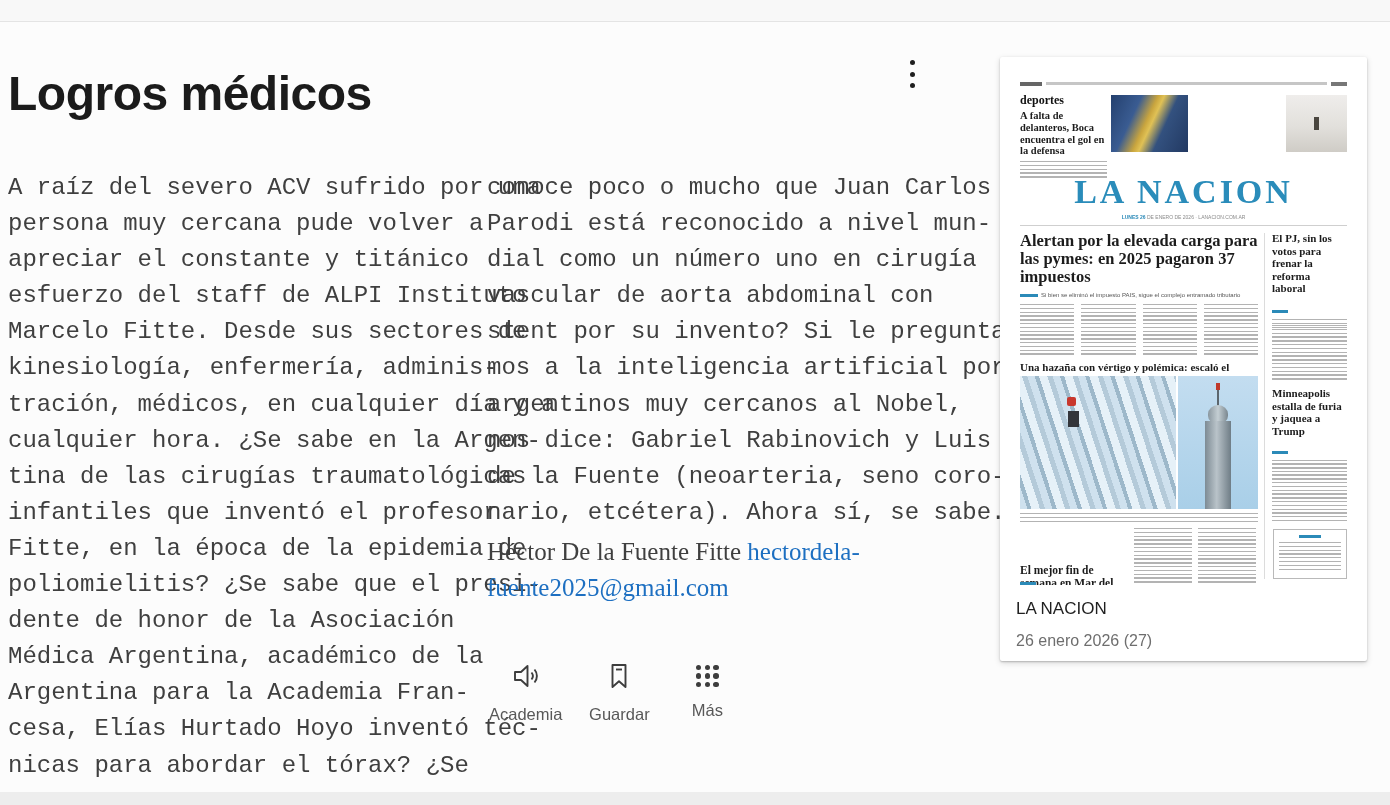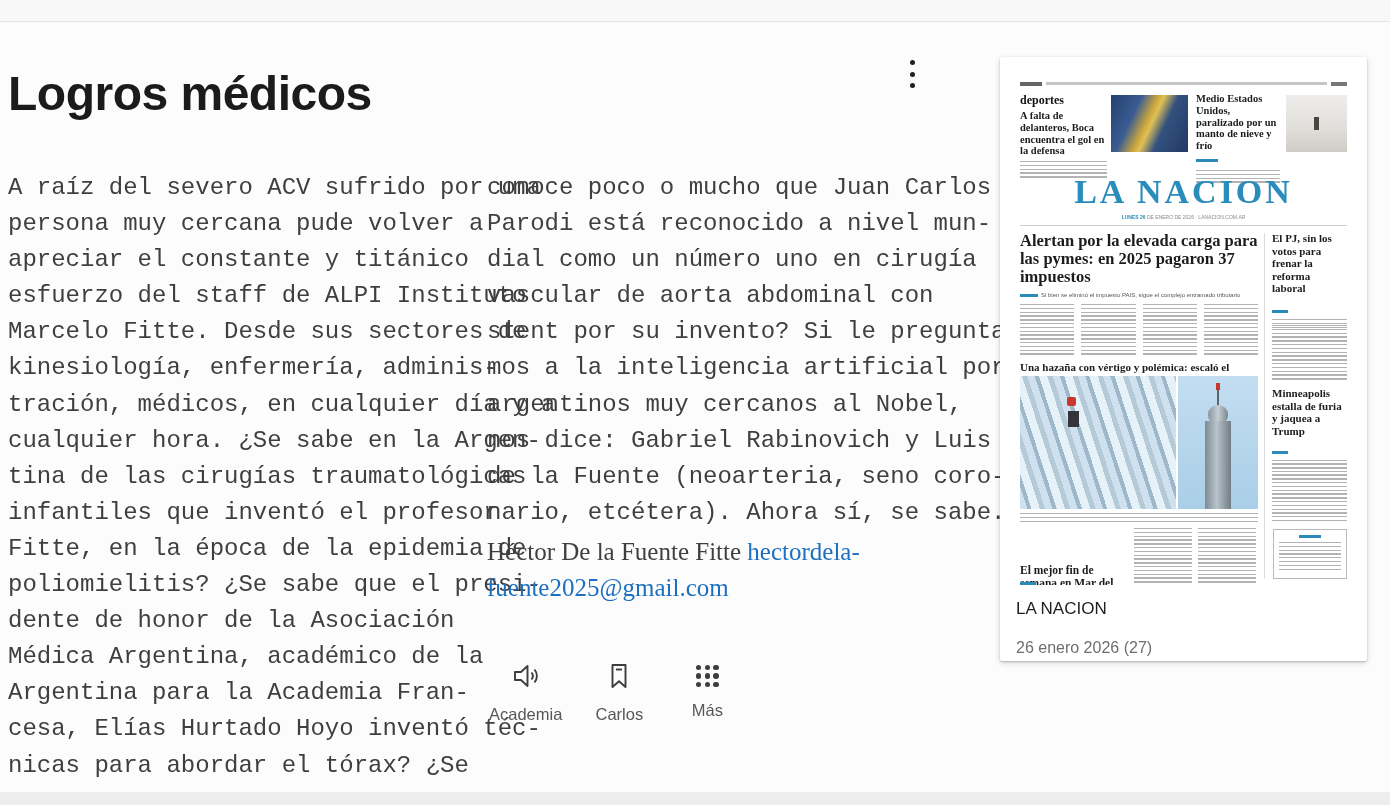--- a/index.html
+++ b/index.html
@@ -26,21 +26,21 @@
   .action-btn svg { width:32px; height:32px; stroke:#3d3d3d; fill:none; stroke-width:1.9; stroke-linejoin:round; stroke-linecap:butt; }
   .action-btn .lbl { margin-top:9px; font-size:16.5px; color:#585858; }
   .dotgrid { width:32px; height:32px; display:grid; grid-template-columns:repeat(3,1fr); grid-template-rows:repeat(3,1fr); padding:3px; }
   .dotgrid i { width:5.5px; height:5.5px; border-radius:50%; background:#3d3d3d; justify-self:center; align-self:center; }
 
   
   .issue-card { position:absolute; left:1000px; top:57px; width:367px; height:604px; background:#fff; border-radius:2px;
                 box-shadow:0 1px 2px rgba(0,0,0,.22), 0 2px 6px rgba(0,0,0,.14); padding:16px; cursor:pointer; }
   .thumb { position:relative; width:335px; height:512px; background:#fff; overflow:hidden; font-family:"Liberation Serif", serif; }
   .thumb-caption-title { margin-top:14px; font-size:17px; color:#1f1f1f; }
-  .thumb-caption-date { margin-top:20px; font-size:16px; color:#6e6e6e; }
+  .thumb-caption-date { margin-top:13px; font-size:16px; color:#6e6e6e; }
 
   .micro { background:repeating-linear-gradient(to bottom, #b3b3b3 0px, #b3b3b3 1.3px, transparent 1.3px, transparent 3.8px); }
   .chip { background:#2b8ab8; height:3px; display:inline-block; }
   .np-head { font-weight:700; color:#1c1c1c; font-family:"Liberation Serif", serif; }
 
   .np-nav { position:absolute; left:4px; top:8px; width:327px; height:5px; display:flex; align-items:center; gap:4px; }
   .np-nav .seg-bold { width:22px; height:4px; background:#666; }
   .np-nav .seg { flex:1; height:2.5px; background:#c6c6c6; }
   .np-nav .seg-right { width:16px; height:4px; background:#777; }
 
@@ -148,21 +148,21 @@
     </span>
     <span class="lbl">Academia</span>
   </div>
   <div class="action-btn">
     <span>
       <svg viewBox="0 0 32 32">
           <path d="M9.5 5 H22.5 V27 L16 21.2 L9.5 27 Z"></path>
           <line x1="13" y1="9.5" x2="19" y2="9.5"></line>
         </svg>
     </span>
-    <span class="lbl">Carlos</span>
+    <span class="lbl">Guardar</span>
   </div>
   <div class="action-btn">
     <span class="dotgrid">
         <i></i>
         <i></i>
         <i></i>
         <i></i>
         <i></i>
         <i></i>
         <i></i>
@@ -180,25 +180,20 @@
         <span class="seg"></span>
         <span class="seg-right"></span>
       </div>
 
     <div class="np-colA">
       <div class="np-section">deportes</div>
       <div class="np-teaser np-head">A falta de delanteros, Boca encuentra el gol en la defensa</div>
       <div class="micro" style="margin-top:4px;height:17px;"></div>
     </div>
     <div class="np-photo1"></div>
-    <div class="np-colB">
-      <div class="np-teaser np-head">Medio Estados Unidos, paralizado por un manto de nieve y frío</div>
-      <span class="chip" style="width:22px;margin:4px 0;"></span>
-      <div class="micro" style="height:15px;"></div>
-    </div>
     <div class="np-photo2">
         <i></i>
       </div>
 
     <div class="np-masthead">LA NACION</div>
     <div class="np-dateline"><b>LUNES 26</b><span> DE ENERO DE 2026 · LANACION.COM.AR</span></div>
     <div class="np-hr"></div>
     <div class="np-vr"></div>
 
     <div class="np-mainhead np-head">Alertan por la elevada carga para las pymes: en 2025 pagaron 37 impuestos</div>

